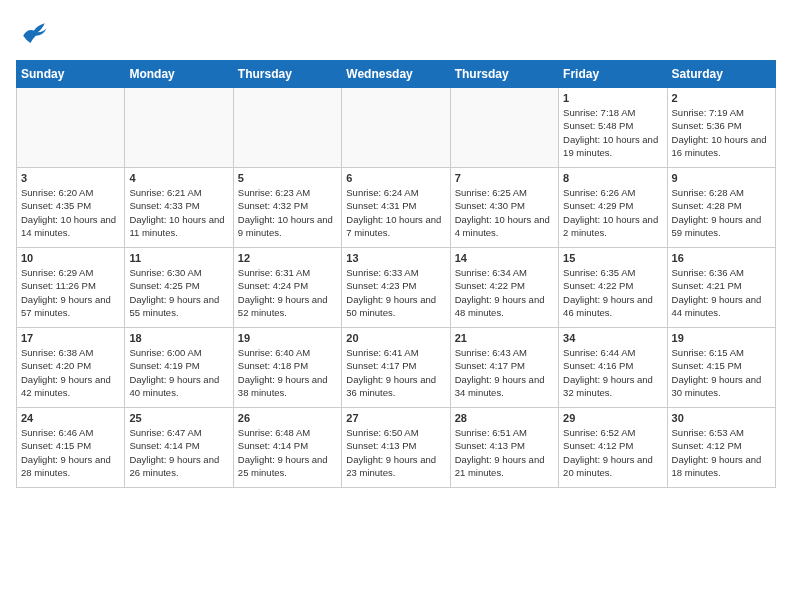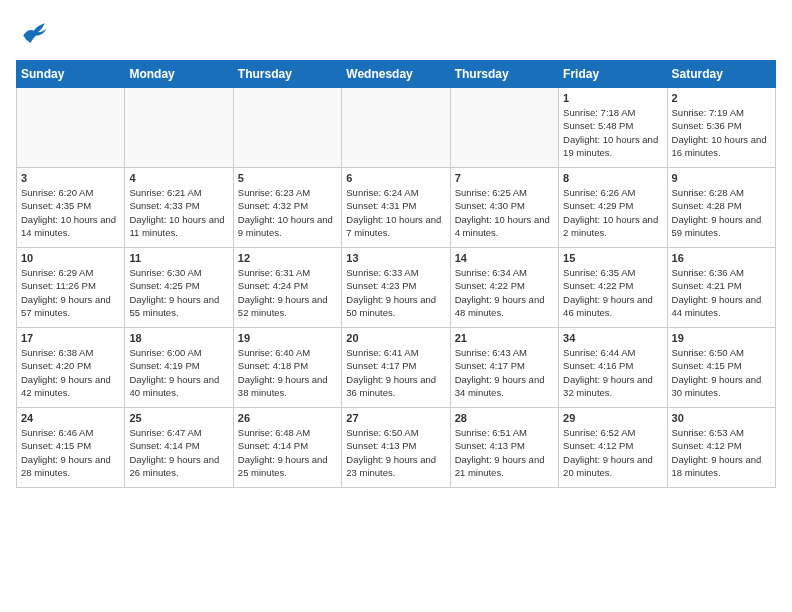--- a/index.html
+++ b/index.html
@@ -263,21 +263,21 @@
 Daylight: 9 hours and 34 minutes.</div>
         </td>
         <td>
           <div class="day-num">34</div>
           <div class="day-info">Sunrise: 6:44 AM
 Sunset: 4:16 PM
 Daylight: 9 hours and 32 minutes.</div>
         </td>
         <td>
           <div class="day-num">19</div>
-          <div class="day-info">Sunrise: 6:50 AM
+          <div class="day-info">Sunrise: 6:15 AM
 Sunset: 4:15 PM
 Daylight: 9 hours and 30 minutes.</div>
         </td>
       </tr>
       <tr>
         <td>
           <div class="day-num">24</div>
           <div class="day-info">Sunrise: 6:46 AM
 Sunset: 4:15 PM
 Daylight: 9 hours and 28 minutes.</div>

